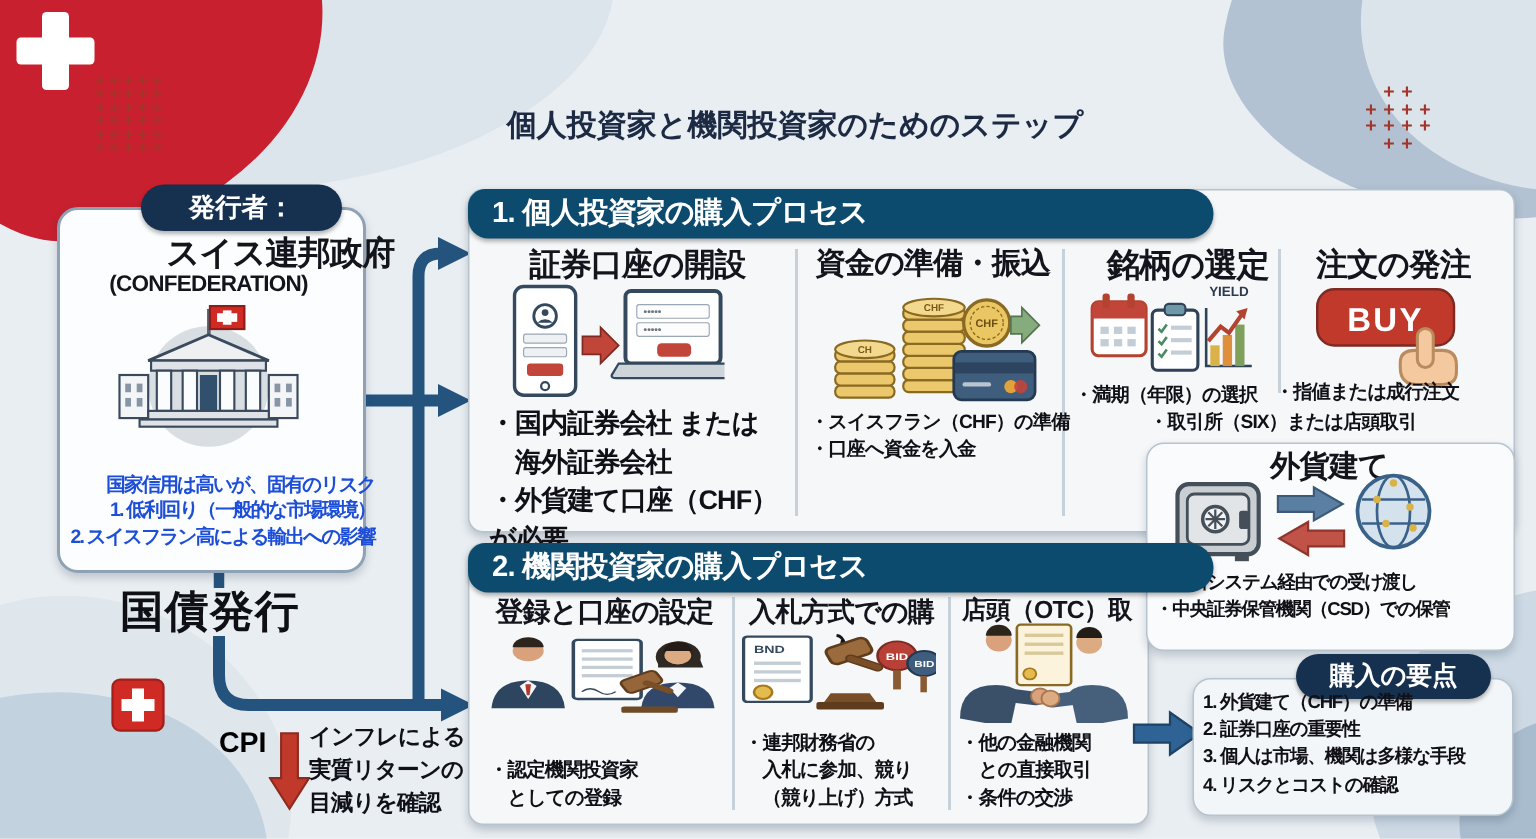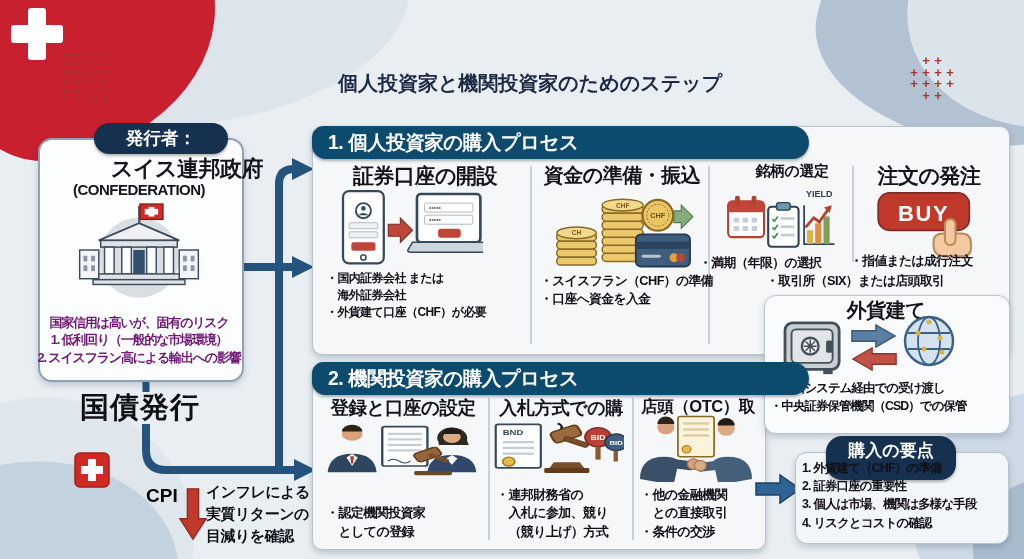--- a/index.html
+++ b/index.html
@@ -23,41 +23,41 @@
   #plus-tl{left:62px;top:50px;grid-template-columns:repeat(5,9.5px);grid-auto-rows:8.9px;font-size:11px;}
   #plus-tr{left:908px;top:55px;grid-template-columns:repeat(4,12px);grid-auto-rows:11.5px;font-size:13px;}
   
   .title{left:175px;top:20px;width:710px;text-align:center;font-size:37px;letter-spacing:-1px;color:#1c2740;z-index:2;}
   .subtitle{left:175px;top:70px;width:710px;text-align:center;font-size:20px;color:#1d2a44;z-index:2;}
   
   .issuer-box{left:38px;top:138px;width:202px;height:240px;background:#fcfdfe;border:2px solid #8fa1b5;border-radius:14px;box-shadow:0 3px 6px rgba(40,60,80,.22);z-index:2;}
   .issuer-badge{left:94px;top:123px;width:134px;height:31px;line-height:31px;text-align:center;background:#16314f;color:#fff;border-radius:17px;font-size:17.5px;z-index:3;box-shadow:0 2px 3px rgba(0,0,0,.3);}
   .issuer-name{left:38px;top:154px;width:202px;text-align:center;font-size:22px;color:#14141c;z-index:3;letter-spacing:-0.5px;margin-left:48px;}
   .issuer-name-en{left:38px;top:181px;width:202px;text-align:center;font-size:15px;color:#14141c;z-index:3;letter-spacing:-0.5px;}
-  .issuer-risks{left:28px;top:314px;width:222px;text-align:center;font-size:13px;letter-spacing:-1.2px;line-height:1.34;color:#701a75;z-index:3;}
+  .issuer-risks{left:28px;top:314px;width:222px;text-align:right;font-size:13px;letter-spacing:-1.2px;line-height:1.34;color:#1d4ed8;z-index:3;}
   .issue-action{left:80px;top:388px;font-size:29px;color:#0f1016;z-index:2;letter-spacing:1px;}
   
   .cpi-label{left:146px;top:485px;font-size:19px;color:#000000;z-index:2;}
   .cpi-note{left:206px;top:481px;font-size:15px;line-height:1.45;color:#101018;z-index:2;letter-spacing:-0.5px;}
   
   .panel{background:#f5f7f9;border:1.5px solid #b7c3cd;border-radius:10px;box-shadow:0 3px 6px rgba(40,60,80,.25);z-index:2;}
   .panel1{left:312px;top:126px;width:696px;height:227px;}
   .panel2{left:312px;top:362px;width:452px;height:186px;}
   .bar{height:33px;line-height:33px;background:#0c4a6e;color:#fff;border-radius:12px 17px 17px 14px;font-size:19.5px;padding-left:16px;box-sizing:border-box;box-shadow:0 2px 3px rgba(0,0,0,.3);letter-spacing:-0.5px;}
   .bar1{left:312px;top:126px;width:497px;z-index:3;}
   .bar2{left:312px;top:362px;width:497px;z-index:5;}
   .step-title{text-align:center;color:#14141c;letter-spacing:-0.5px;z-index:3;}
   .bullets{color:#101016;letter-spacing:-0.6px;line-height:1.42;z-index:3;font-weight:800;}
   .vdiv{position:absolute;width:2px;background:#c7d1da;z-index:2;}
   
   .settle-box{left:764px;top:295px;width:244px;height:137px;background:#fafbfc;border:1.5px solid #b7c3cd;border-radius:12px;box-shadow:0 3px 6px rgba(40,60,80,.22);z-index:4;}
   .settle-title{left:764px;top:297px;width:244px;text-align:center;font-size:20px;color:#14141c;z-index:5;letter-spacing:-0.5px;}
   
   .keypoints-box{left:795px;top:452px;width:212px;height:90px;background:#f3f6f8;border:1.5px solid #b7c3cd;border-radius:12px;box-shadow:0 3px 6px rgba(40,60,80,.22);z-index:4;}
-  .keypoints-pill{left:826px;top:436px;width:130px;height:44px;line-height:30px;text-align:center;background:#16314f;color:#fff;border-radius:16px;font-size:17px;z-index:5;box-shadow:0 2px 3px rgba(0,0,0,.3);}
+  .keypoints-pill{left:864px;top:436px;width:130px;height:30px;line-height:30px;text-align:center;background:#16314f;color:#fff;border-radius:16px;font-size:17px;z-index:5;box-shadow:0 2px 3px rgba(0,0,0,.3);}
   .keypoints-items{left:802px;top:459px;width:208px;font-size:12.4px;line-height:1.47;letter-spacing:-0.8px;color:#101016;z-index:5;font-weight:800;}
   .keypoints-items div{white-space:nowrap;}
   svg{display:block;}
   .icon{z-index:3;}
 </style>
 </head>
 <body>
 
 <div class="canvas">
 
@@ -193,21 +193,21 @@
 目減りを確認</div>
 
   <div class="abs panel panel1"></div>
   <div class="abs b bar bar1">1. 個人投資家の購入プロセス</div>
   <div class="vdiv" style="left:530px;top:166px;height:178px;"></div>
   <div class="vdiv" style="left:708px;top:166px;height:178px;"></div>
   <div class="vdiv" style="left:852px;top:166px;height:96px;"></div>
 
   <div class="abs b step-title" style="left:322px;top:162px;width:206px;font-size:21px;">証券口座の開設</div>
   <div class="abs b step-title" style="left:536px;top:162px;width:172px;font-size:20px;">資金の準備・振込</div>
-  <div class="abs b step-title" style="left:710px;top:162px;width:164px;font-size:15px;">銘柄の選定</div>
+  <div class="abs b step-title" style="left:710px;top:162px;width:164px;font-size:22px;">銘柄の選定</div>
   <div class="abs b step-title" style="left:856px;top:162px;width:146px;font-size:21px;">注文の発注</div>
 
   <svg class="abs icon" style="left:340px;top:188px;" height="80" viewBox="0 0 190 106">
     <rect x="4" y="4" width="54" height="96" rx="8" fill="#fff" stroke="#34495e" stroke-width="3"></rect>
     <circle cx="31" cy="30" r="10" fill="none" stroke="#34495e" stroke-width="2.5"></circle>
     <circle cx="31" cy="27" r="3" fill="#34495e"></circle>
     <path d="M24 36 q7 -6 14 0" fill="#34495e"></path>
     <rect x="12" y="46" width="38" height="8" rx="2" fill="#eef1f4" stroke="#9aa7b4"></rect>
     <rect x="12" y="58" width="38" height="8" rx="2" fill="#eef1f4" stroke="#9aa7b4"></rect>
     <rect x="15" y="72" width="32" height="11" rx="3" fill="#c2453a"></rect>
@@ -287,30 +287,30 @@
     <polygon points="152,28 141,31 149,39" fill="#b3432f"></polygon>
   </svg>
 
   <svg class="abs icon" style="left:870px;top:188px;" width="114" viewBox="0 0 140 96">
     <rect x="10" y="6" width="112" height="46" rx="14" fill="#c0392b" stroke="#7e2a22" stroke-width="2"></rect>
     <text x="66" y="40" font-size="27" font-weight="bold" fill="#fff" text-anchor="middle" letter-spacing="2">BUY</text>
     <path d="M78 66 q0 -10 12 -10 h22 q12 0 12 12 v6 q0 10 -12 10 h-20 q-14 0 -14 -14 z" fill="#f4c9a0" stroke="#b98b5d" stroke-width="2.5"></path>
     <rect x="92" y="38" width="13" height="32" rx="6.5" fill="#f4c9a0" stroke="#b98b5d" stroke-width="2.5"></rect>
   </svg>
 
-  <div class="abs bullets" style="left:326px;top:270px;width:206px;font-size:12px;">
+  <div class="abs bullets" style="left:326px;top:270px;width:206px;font-size:18px;">
     <div class="ml">・国内証券会社 または
 　海外証券会社</div>
     <div class="ml">・外貨建て口座（CHF）が必要</div>
   </div>
   <div class="abs bullets" style="left:540px;top:272px;width:176px;font-size:12.8px;">
     <div class="ml">・スイスフラン（CHF）の準備</div>
     <div class="ml">・口座へ資金を入金</div>
   </div>
-  <div class="abs bullets" style="left:699px;top:254px;width:160px;font-size:12.8px;">
+  <div class="abs bullets" style="left:716px;top:254px;width:160px;font-size:12.8px;">
     <div class="ml">・満期（年限）の選択</div>
   </div>
   <div class="abs bullets" style="left:850px;top:252px;width:162px;font-size:12.8px;white-space:nowrap;">
     <div>・指値または成行注文</div>
   </div>
   <div class="abs bullets" style="left:766px;top:272px;width:246px;font-size:12.8px;white-space:nowrap;">
     <div>・取引所（SIX）または店頭取引</div>
   </div>
 
   <div class="abs settle-box"></div>

